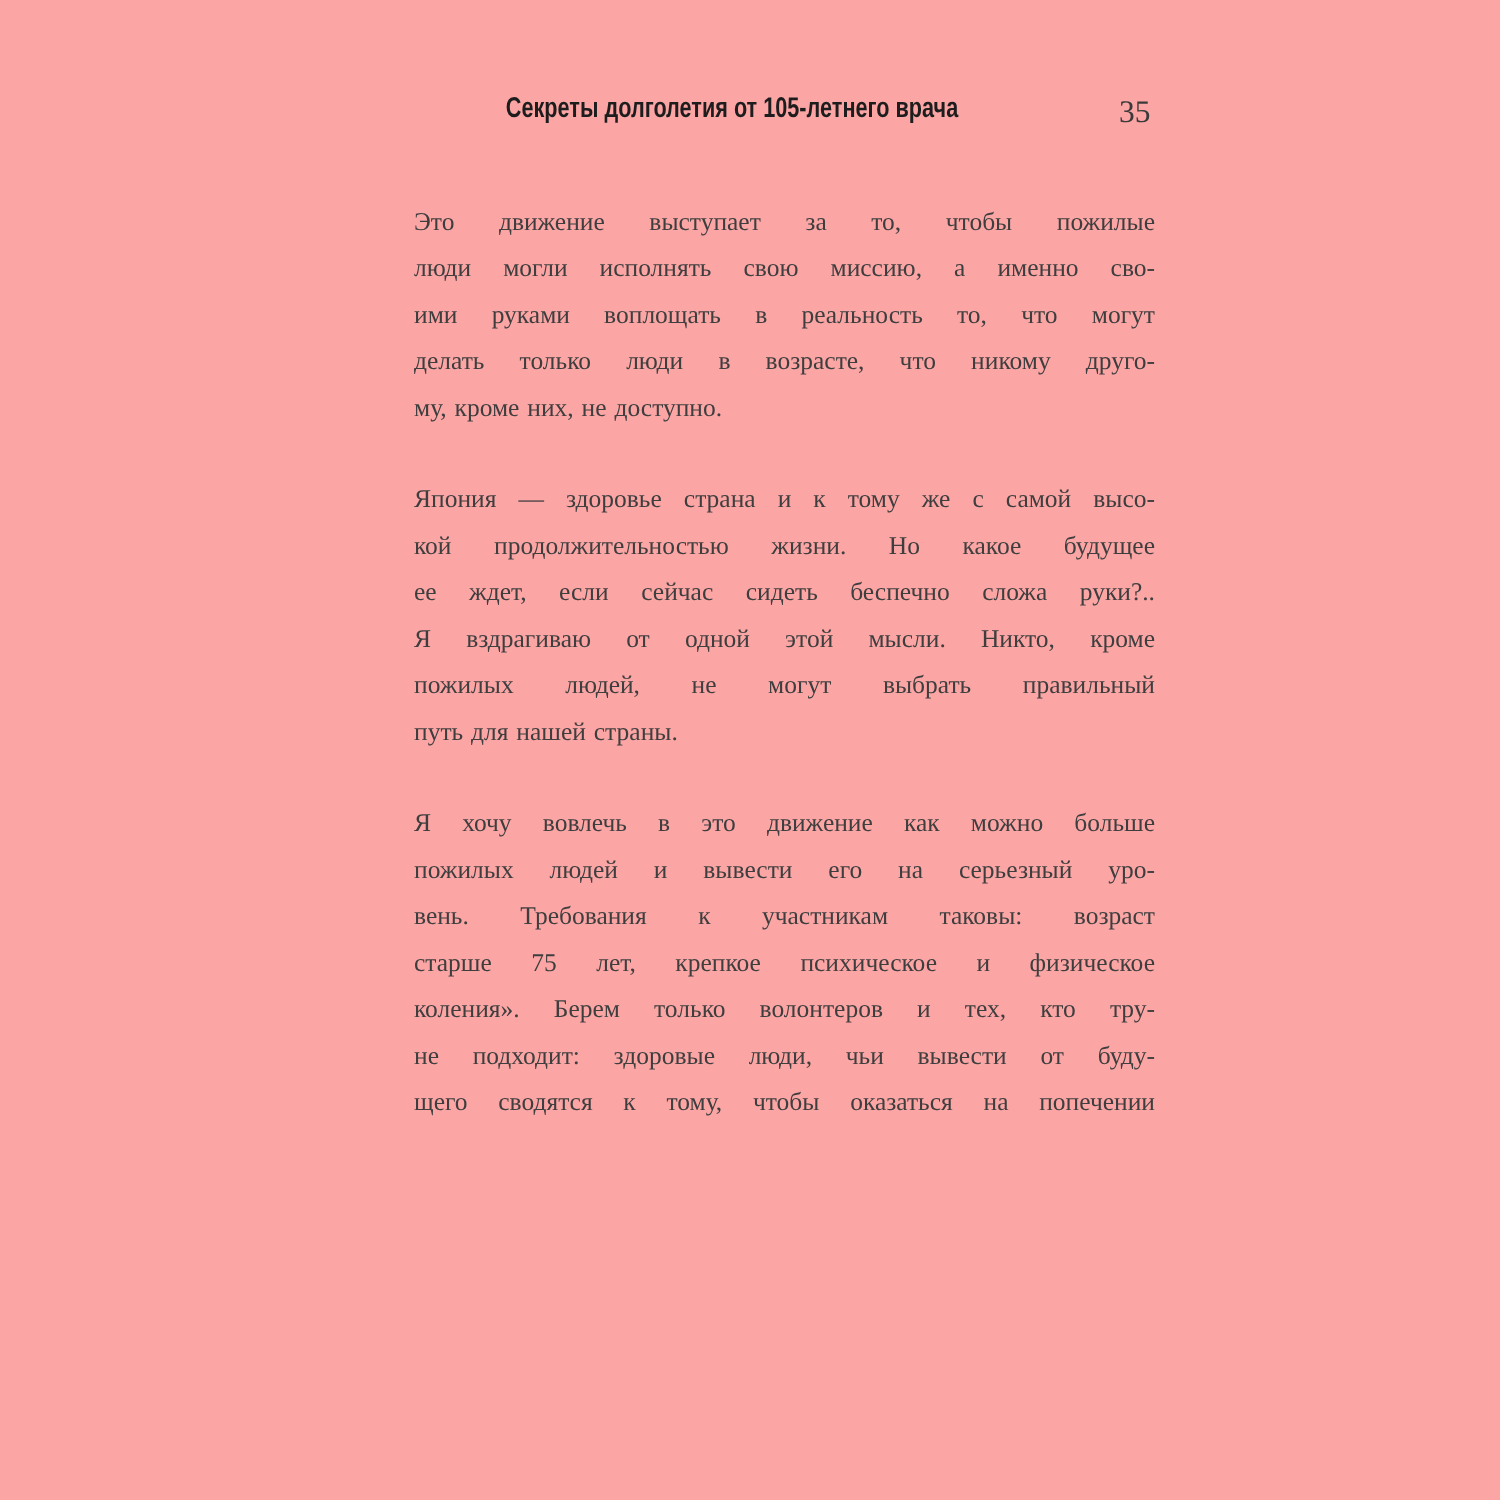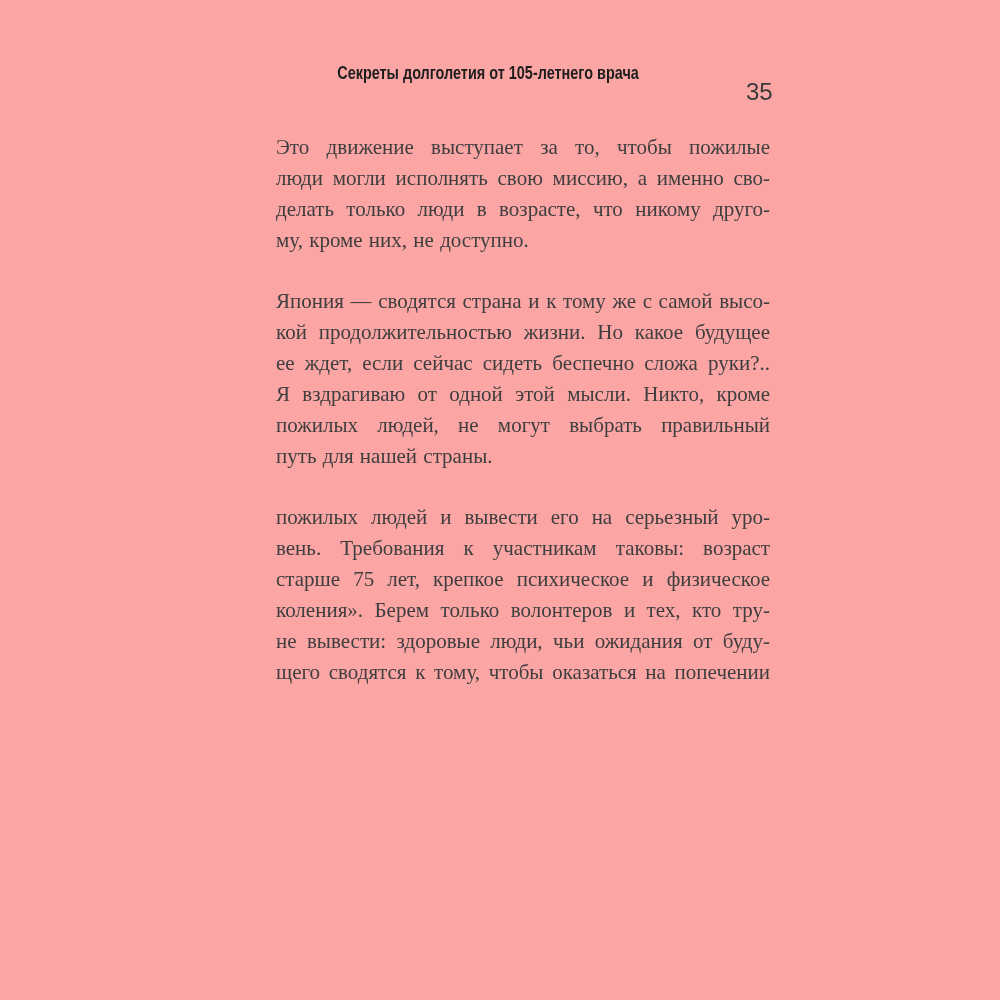--- a/index.html
+++ b/index.html
@@ -32,34 +32,34 @@
     white-space: nowrap;
     font-family: "Liberation Sans", sans-serif;
     font-weight: 700;
     font-size: 19px;
     letter-spacing: 0px;
     color: #1d1d1d;
   }
   .page-number {
     position: absolute;
     left: 746px;
-    top: 16px;
-    font-family: Liberation Sans, sans-serif;
-    font-size: 24px;
+    top: 0;
+    font-family: Liberation Serif, serif;
+    font-size: 21px;
     color: #3a3a3a;
   }
 
   
   .text-block {
     position: absolute;
     left: 276px;
     top: 132px;
     width: 494px;
     font-family: "Liberation Serif", "DejaVu Serif", serif;
-    font-size: 21px;
+    font-size: 17px;
     line-height: 31px;
     color: #3e3e3e;
     word-spacing: 1px;
   }
   .paragraph {
     margin: 0 0 30px 0;
   }
   .paragraph:last-child {
     margin-bottom: 0;
   }
@@ -83,34 +83,36 @@
 
   <div class="page-header">
     <div class="running-title">Секреты долголетия от 105-летнего врача</div>
     <div class="page-number">35</div>
   </div>
 
   <div class="text-block">
       <div class="paragraph">
         <div class="line">Это движение выступает за то, чтобы пожилые</div>
         <div class="line">люди могли исполнять свою миссию, а именно сво-</div>
+        <div class="line">ими руками воплощать в реальность то, что могут</div>
         <div class="line">делать только люди в возрасте, что никому друго-</div>
         <div class="line last">му, кроме них, не доступно.</div>
       </div>
       <div class="paragraph">
-        <div class="line">Япония — сводятся страна и к тому же с самой высо-</div>
+        <div class="line">Япония — здоровье страна и к тому же с самой высо-</div>
         <div class="line">кой продолжительностью жизни. Но какое будущее</div>
         <div class="line">ее ждет, если сейчас сидеть беспечно сложа руки?..</div>
         <div class="line">Я вздрагиваю от одной этой мысли. Никто, кроме</div>
         <div class="line">пожилых людей, не могут выбрать правильный</div>
         <div class="line last">путь для нашей страны.</div>
       </div>
       <div class="paragraph">
+        <div class="line">Я хочу вовлечь в это движение как можно больше</div>
         <div class="line">пожилых людей и вывести его на серьезный уро-</div>
         <div class="line">вень. Требования к участникам таковы: возраст</div>
         <div class="line">старше 75 лет, крепкое психическое и физическое</div>
         <div class="line">коления». Берем только волонтеров и тех, кто тру-</div>
-        <div class="line">не вывести: здоровые люди, чьи ожидания от буду-</div>
+        <div class="line">не подходит: здоровые люди, чьи вывести от буду-</div>
         <div class="line">щего сводятся к тому, чтобы оказаться на попечении</div>
       </div>
     </div>
 
 </div>
 
 </body></html>

